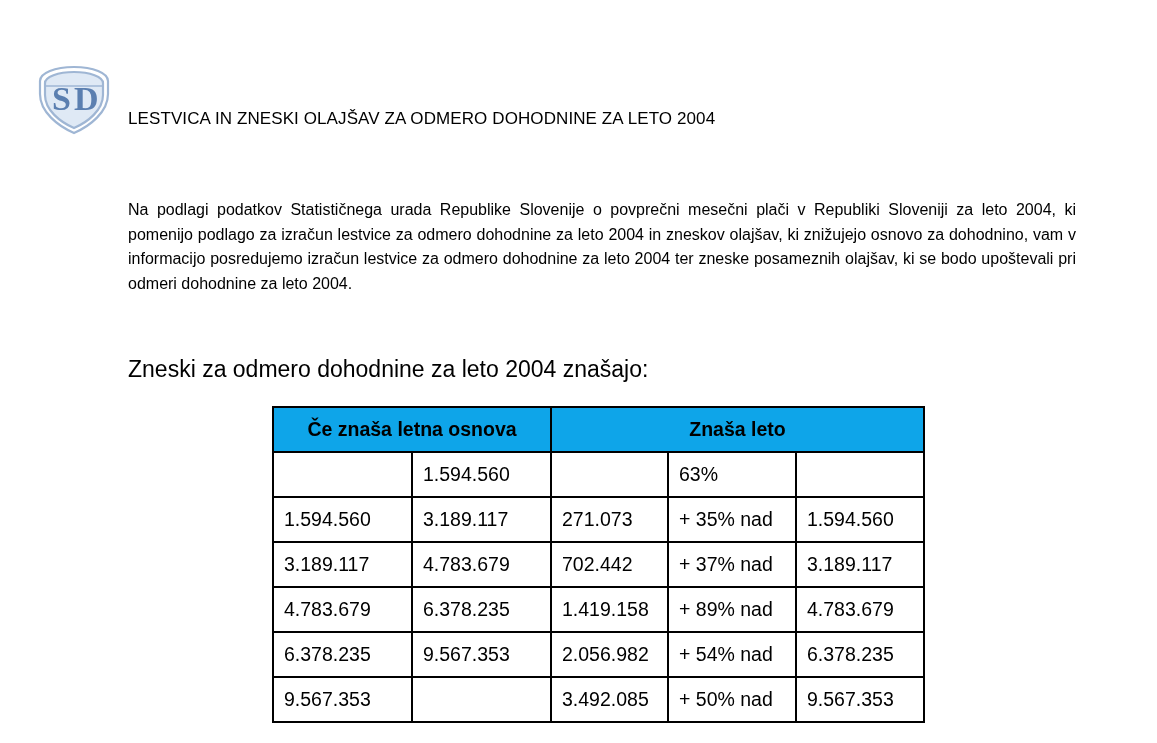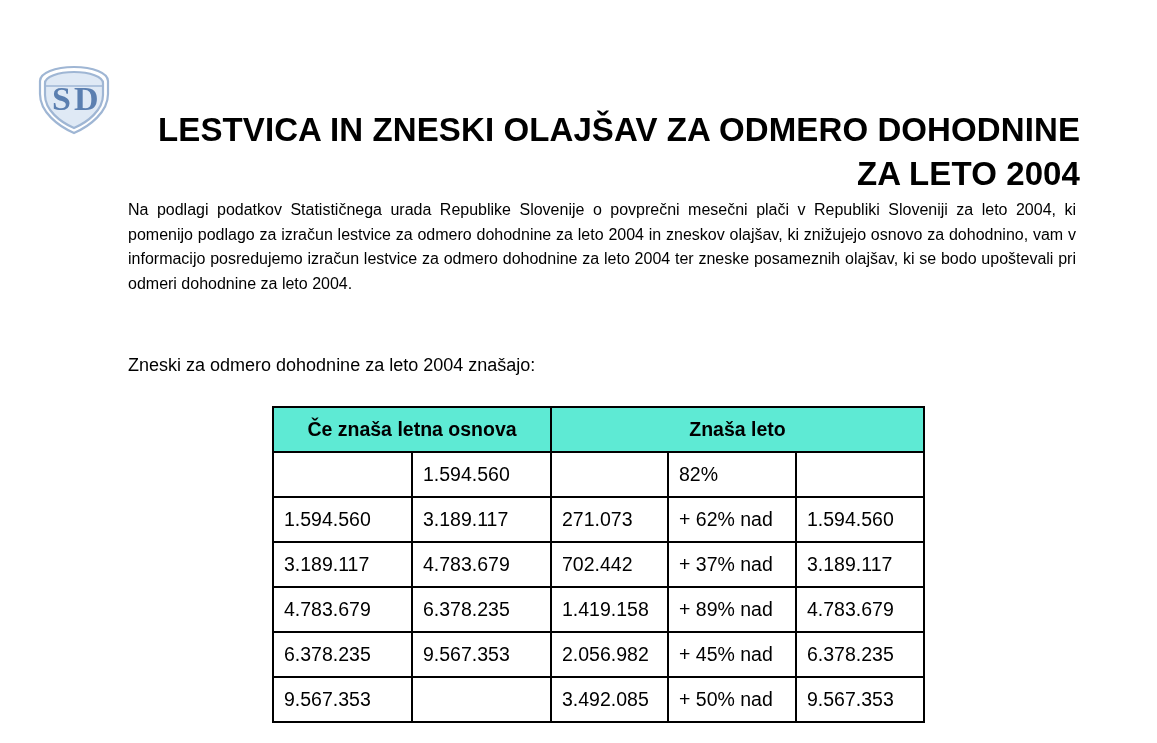--- a/index.html
+++ b/index.html
@@ -24,62 +24,62 @@
     left: 28px;
     top: 64px;
     width: 92px;
     height: 72px;
   }
   .title {
     position: absolute;
     left: 128px;
     top: 108px;
     width: 952px;
-    text-align: right;
-    font-size: 33px;
-    font-weight: bold;
+    text-align: left;
+    font-size: 17px;
+    font-weight: normal;
     line-height: 1.32;
     letter-spacing: 0.1px;
   }
   .body-text {
     position: absolute;
     left: 128px;
     top: 198px;
     width: 948px;
     font-size: 16px;
     line-height: 1.54;
     text-align: justify;
     text-justify: inter-word;
   }
   .sub-text {
     position: absolute;
     left: 128px;
     top: 352px;
     width: 948px;
-    font-size: 18px;
+    font-size: 23px;
     line-height: 1.54;
   }
   table.rates {
     position: absolute;
     left: 272px;
     top: 406px;
     border-collapse: collapse;
     table-layout: fixed;
     width: 651px;
     font-size: 19.5px;
   }
   table.rates td, table.rates th {
     border: 2px solid #000000;
     height: 43px;
     padding: 0 10px;
     font-weight: normal;
     vertical-align: middle;
   }
   table.rates .hdr {
-    background: #5eead4;
+    background: #0ea5e9;
     font-weight: bold;
     text-align: center;
   }
   .col1 { width: 139px; }
   .col2 { width: 139px; }
   .col3 { width: 117px; }
   .col4 { width: 128px; }
   .col5 { width: 128px; }
   .num { }
   .mid { text-align: left; }
@@ -120,49 +120,49 @@
     <tbody>
       <tr>
         <th class="hdr" colspan="2">Če znaša letna osnova</th>
         <th class="hdr" colspan="3">Znaša leto</th>
       </tr>
 
       <tr>
         <td class="num"></td>
         <td class="num">1.594.560</td>
         <td class="num"></td>
-        <td class="num">82%</td>
+        <td class="num">63%</td>
         <td class="num"></td>
       </tr>
       <tr>
         <td class="num">1.594.560</td>
         <td class="num">3.189.117</td>
         <td class="num">271.073</td>
-        <td class="mid">+ 62% nad</td>
+        <td class="mid">+ 35% nad</td>
         <td class="num">1.594.560</td>
       </tr>
       <tr>
         <td class="num">3.189.117</td>
         <td class="num">4.783.679</td>
         <td class="num">702.442</td>
         <td class="mid">+ 37% nad</td>
         <td class="num">3.189.117</td>
       </tr>
       <tr>
         <td class="num">4.783.679</td>
         <td class="num">6.378.235</td>
         <td class="num">1.419.158</td>
         <td class="mid">+ 89% nad</td>
         <td class="num">4.783.679</td>
       </tr>
       <tr>
         <td class="num">6.378.235</td>
         <td class="num">9.567.353</td>
         <td class="num">2.056.982</td>
-        <td class="mid">+ 45% nad</td>
+        <td class="mid">+ 54% nad</td>
         <td class="num">6.378.235</td>
       </tr>
       <tr>
         <td class="num">9.567.353</td>
         <td class="num"></td>
         <td class="num">3.492.085</td>
         <td class="mid">+ 50% nad</td>
         <td class="num">9.567.353</td>
       </tr>
     </tbody>

